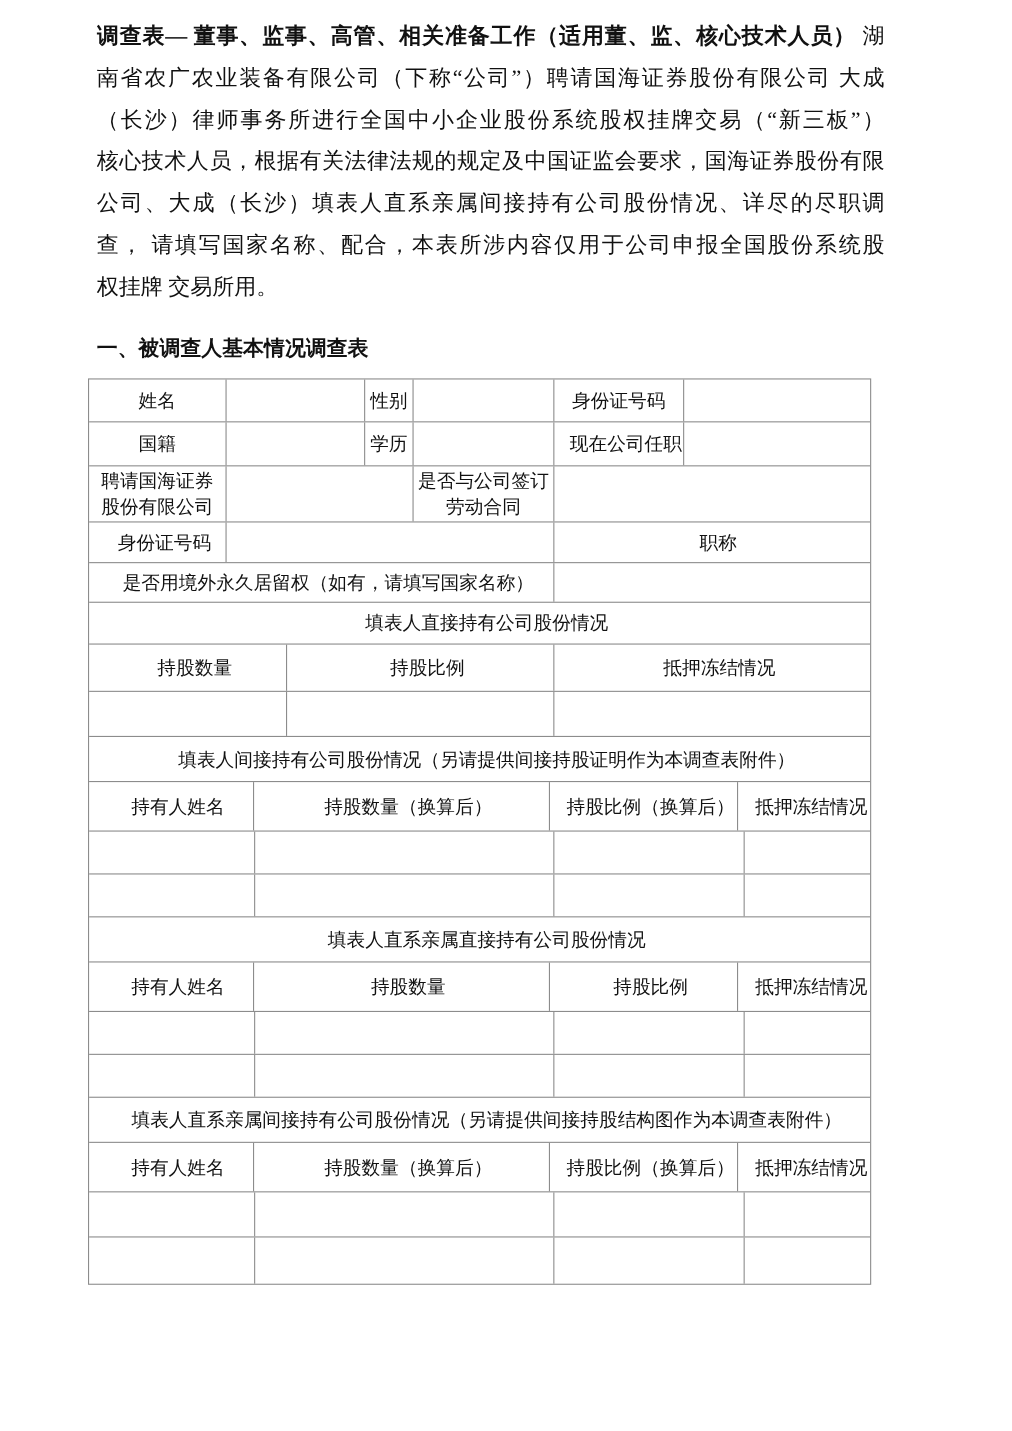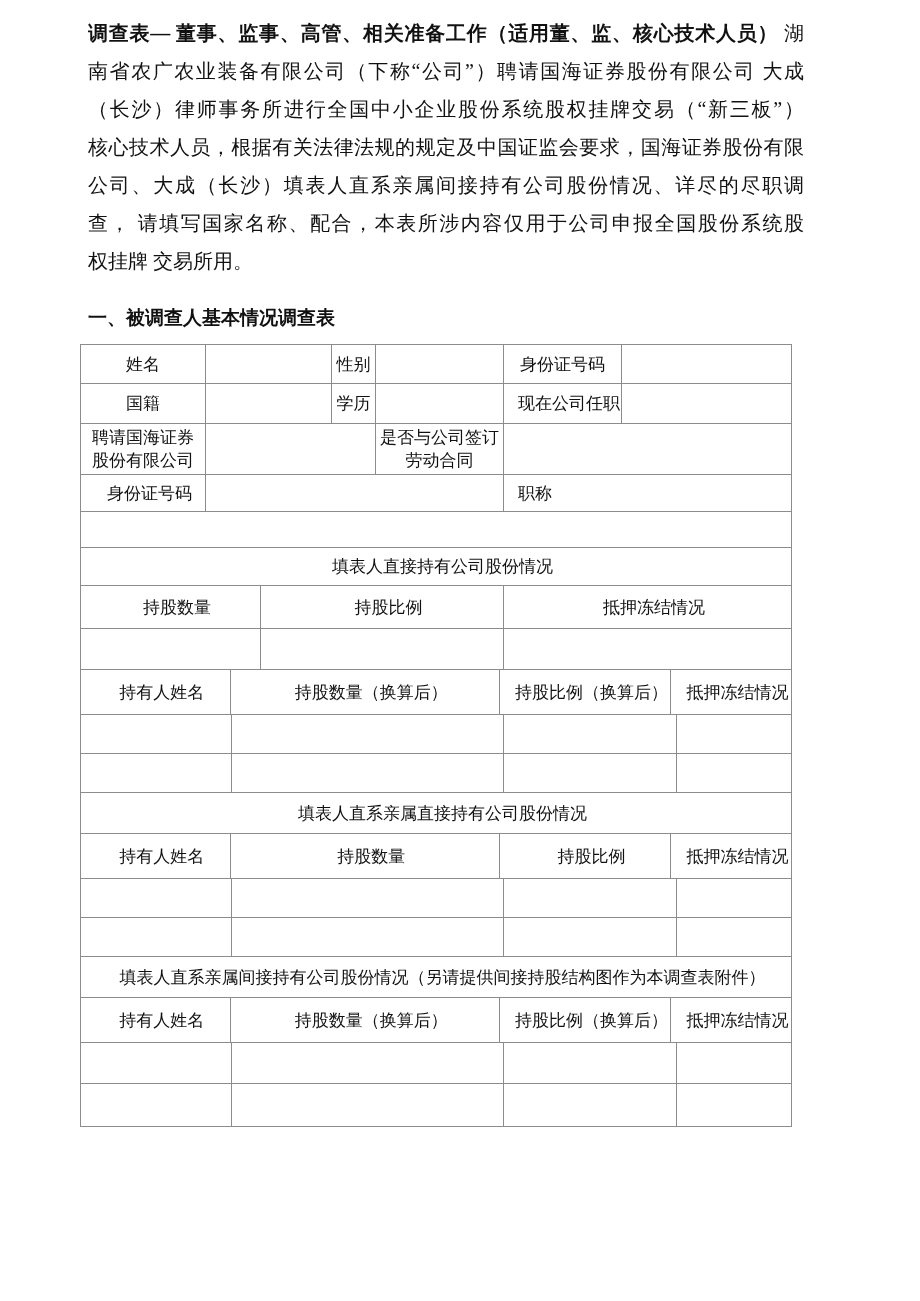--- a/index.html
+++ b/index.html
@@ -47,21 +47,21 @@
     display: flex;
     align-items: center;
     justify-content: center;
     text-align: center;
     padding: 0 3px;
     line-height: 23px;
     overflow: hidden;
   }
   .tcell:first-child { border-left: none; }
   .tcell.grow { flex: 1 1 auto; }
-  .tcell.left { justify-content: flex-start; text-align: left; padding-left: 14px; }
+  .tcell.left { justify-content: center; text-align: left; padding-left: 14px; }
   .nw { white-space: nowrap; padding-left: 16px; }
 </style>
 </head>
 <body>
 
 <div class="page">
 
   <div class="intro">
     <div class="iline j"><span class="bold">调查表— 董事、监事、高管、相关准备工作（适用董、监、核心技术人员）</span><span> 湖</span></div>
     <div class="iline j">南省农广农业装备有限公司（下称“公司”）聘请国海证券股份有限公司 大成</div>
@@ -103,39 +103,43 @@
 
     <div class="trow" style="height:36px">
       <div class="tcell nw" style="width:124px">身份证号码</div>
       <div class="tcell" style="width:298px"></div>
       <div class="tcell grow left">
           <span>职称</span>
         </div>
     </div>
 
     <div class="trow" style="height:35px">
+      <div class="tcell nw" style="width:422px">是否用境外永久居留权（如有，请填写国家名称）</div>
       <div class="tcell grow"></div>
     </div>
 
     <div class="trow" style="height:37px">
       <div class="tcell grow nw">填表人直接持有公司股份情况</div>
     </div>
 
     <div class="trow" style="height:42px">
       <div class="tcell nw" style="width:179px">持股数量</div>
       <div class="tcell nw" style="width:243px">持股比例</div>
       <div class="tcell grow nw">抵押冻结情况</div>
     </div>
 
     <div class="trow" style="height:40px">
       <div class="tcell" style="width:179px"></div>
       <div class="tcell" style="width:243px"></div>
       <div class="tcell grow"></div>
     </div>
 
+    <div class="trow" style="height:40px">
+      <div class="tcell grow nw">填表人间接持有公司股份情况（另请提供间接持股证明作为本调查表附件）</div>
+    </div>
 
     <div class="trow" style="height:44px">
       <div class="tcell nw" style="width:150px">持有人姓名</div>
       <div class="tcell nw" style="width:272px">持股数量（换算后）</div>
       <div class="tcell nw" style="width:173px">持股比例（换算后）</div>
       <div class="tcell grow nw">抵押冻结情况</div>
     </div>
 
     <div class="trow" style="height:38px">
       <div class="tcell" style="width:150px"></div>

